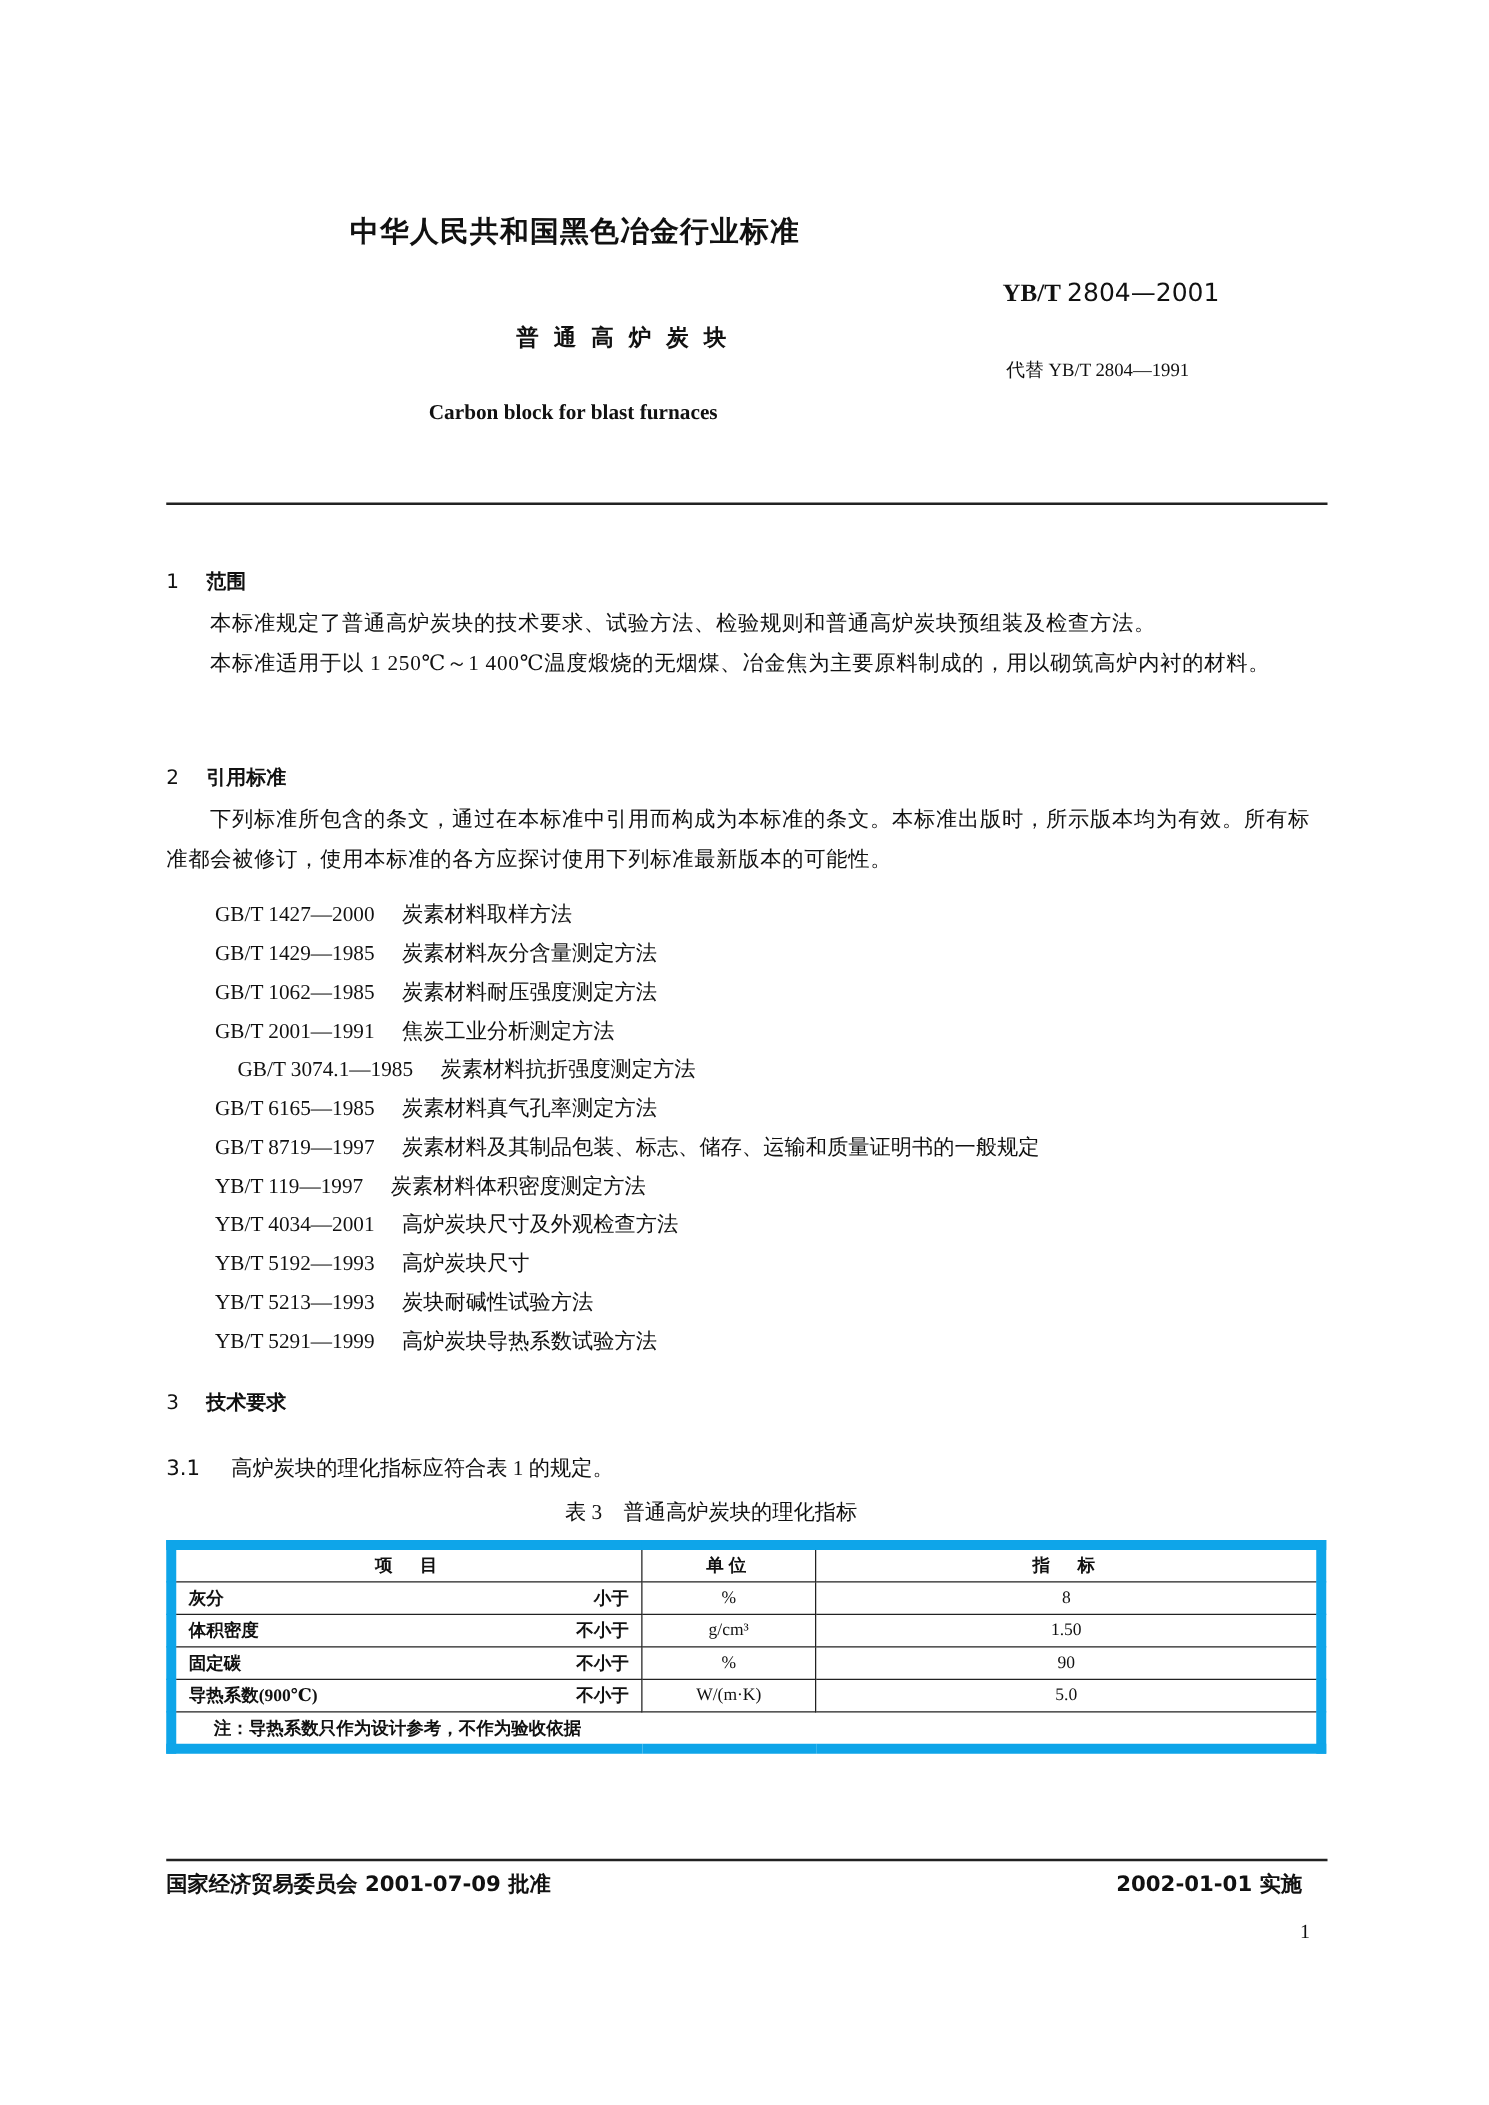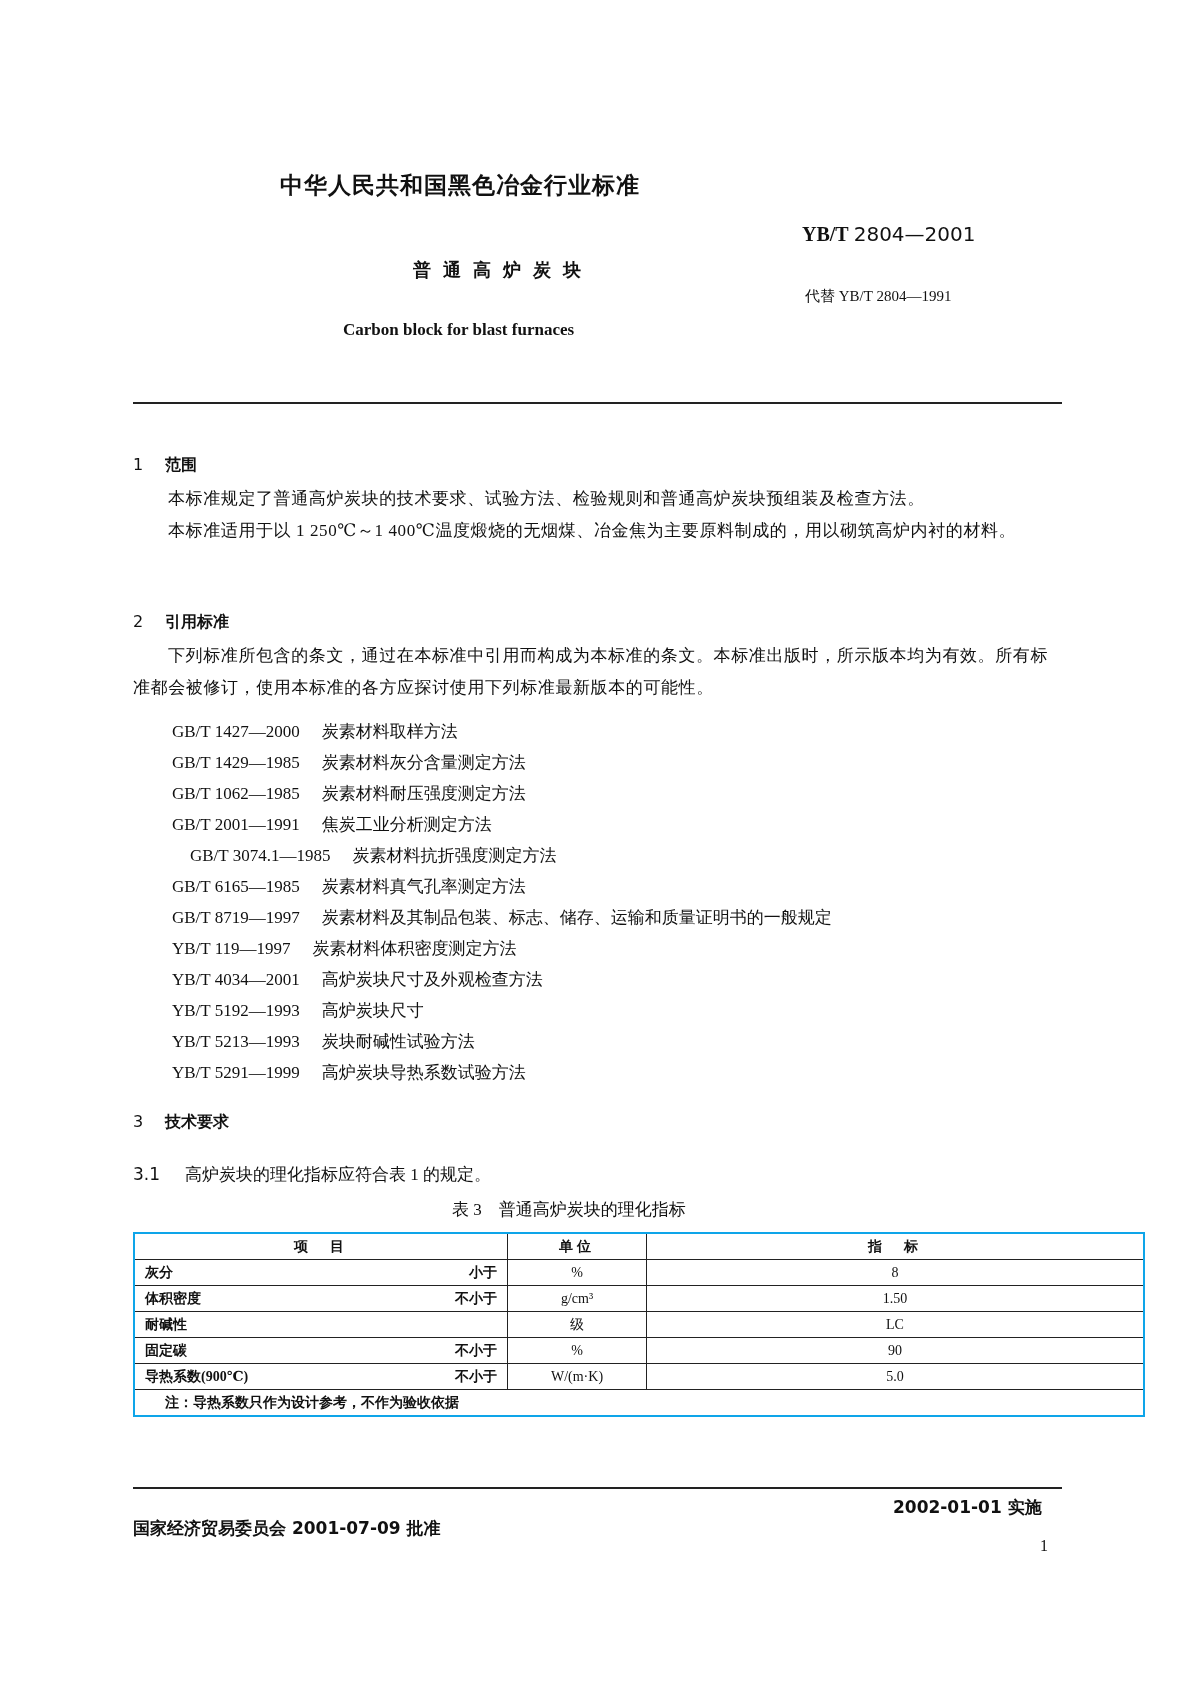--- a/index.html
+++ b/index.html
@@ -23,36 +23,36 @@
 
   .heading { font-size: 16px; }
   .heading .num { display: inline-block; width: 32px; font-weight: normal; }
   .heading .txt { font-weight: bold; }
   .para { font-size: 17px; line-height: 32px; width: 930px; white-space: normal; letter-spacing: 0.6px; }
 
   .ref-row { font-size: 17px; }
   .ref-row .code { display: inline-block; margin-right: 22px; }
 
   #table {
-    left: 133px; top: 1232px; width: 1012px;
+    left: 133px; top: 1232px; width: 928px;
     border-collapse: collapse; font-size: 14px;
-    border: 2px solid #0ea5e9;
+    border: 8px solid #0ea5e9;
   }
   #table td, #table th {
     border: 1px solid #222; height: 25px; padding: 0 10px; font-weight: normal;
   }
   #table th { font-weight: bold; text-align: center; letter-spacing: 4px; }
   #table .item-cell { width: 352px; }
   #table .item-wrap { display: flex; justify-content: space-between; font-weight: bold; }
   #table .unit-cell { width: 118px; text-align: center; }
   #table .val-cell { text-align: center; }
   #table .note-cell { font-weight: bold; padding-left: 30px; text-align: left; }
 
   #bottom-rule { left: 133px; top: 1487px; width: 929px; height: 0; border-top: 2px solid #222; }
-  #approval { left: 133px; top: 1496px; font-size: 17px; font-weight: bold; margin-top: 21px; }
+  #approval { left: 133px; top: 1496px; font-size: 17px; font-weight: bold; }
   #effective { left: 893px; top: 1496px; font-size: 17px; font-weight: bold; }
   #page-number { left: 1040px; top: 1537px; font-size: 16px; }
 </style>
 </head>
 <body>
 
 <div class="abs sans bold" id="org-title">中华人民共和国黑色冶金行业标准</div>
 <div class="abs serif" id="std-number"><span class="yb">YB/T</span> <span class="sans">2804—2001</span></div>
 <div class="abs sans bold" id="doc-title">普通高炉炭块</div>
 <div class="abs serif" id="replaces">代替 YB/T 2804—1991</div>
@@ -114,30 +114,20 @@
             <span>体积密度</span>
             <span>不小于</span>
           </div>
         </td>
     <td class="unit-cell">g/cm³</td>
     <td class="val-cell">1.50</td>
   </tr>
   <tr>
     <td class="item-cell">
           <div class="item-wrap">
-            <span>耐碱性</span>
-            <span></span>
-          </div>
-        </td>
-    <td class="unit-cell">级</td>
-    <td class="val-cell">LC</td>
-  </tr>
-  <tr>
-    <td class="item-cell">
-          <div class="item-wrap">
             <span>固定碳</span>
             <span>不小于</span>
           </div>
         </td>
     <td class="unit-cell">%</td>
     <td class="val-cell">90</td>
   </tr>
   <tr>
     <td class="item-cell">
           <div class="item-wrap">

